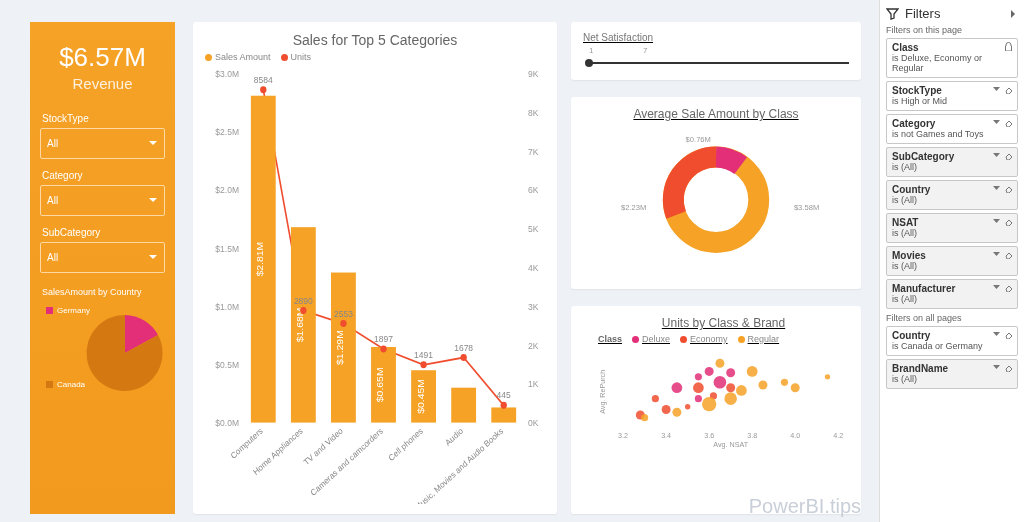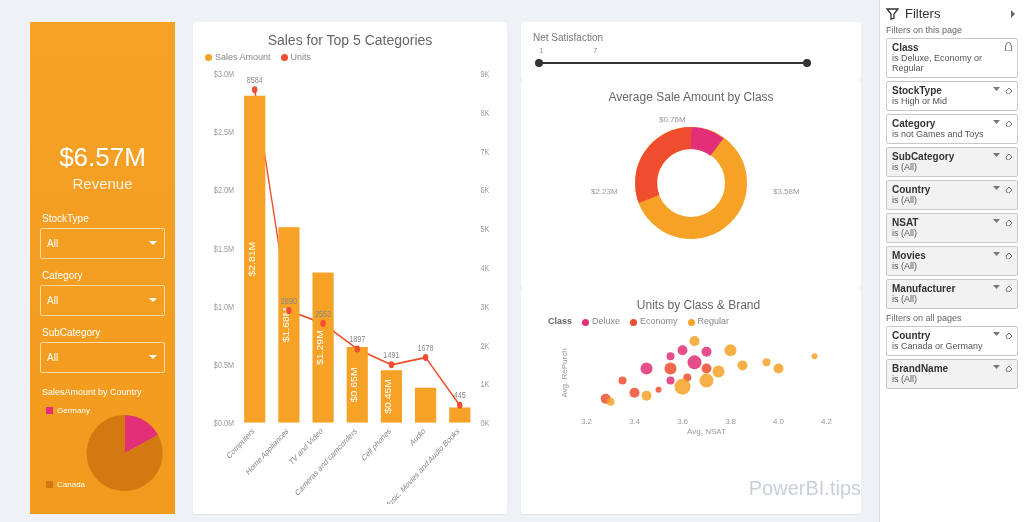--- a/index.html
+++ b/index.html
@@ -1,46 +1,46 @@
 <!DOCTYPE html>
 <html><head>
 <meta charset="utf-8">
 <style>
 * { box-sizing: border-box; margin: 0; padding: 0; font-family: "Segoe UI", Arial, sans-serif; }
 body { width: 1024px; height: 522px; background: #eef1f6; display: flex; overflow: hidden; }
 #main { flex: 1; padding: 22px 18px 8px 30px; display: flex; gap: 18px; position: relative; }
-#sidebar { width: 145px; background: linear-gradient(#f5a227,#f29a1d); border-radius: 0; color: #fff; padding: 14px 10px 8px; display: flex; flex-direction: column; font-size: 11px; justify-content: flex-end; }
+#sidebar { width: 145px; background: linear-gradient(#f5a227,#f29a1d); border-radius: 0; color: #fff; padding: 14px 10px 8px; display: flex; flex-direction: column; font-size: 11px; }
 #revenue-val { font-size: 26px; font-weight: 300; text-align: center; margin: 6px 0 0; }
 #revenue-lbl { text-align: center; font-size: 15px; font-weight: 300; opacity: .85; margin: 2px 0 18px; }
 .sb-label { font-size: 10px; margin: 3px 2px 4px; }
 .sb-select { border: 1px solid #ffd9a4; border-radius: 2px; height: 31px; display: flex; align-items: center; justify-content: space-between; padding: 0 6px; margin-bottom: 8px; font-size: 10px; }
 .sb-select svg { width: 10px; height: 10px; fill: #fff; }
 .sb-pie-title { font-size: 9px; margin: 6px 2px 4px; }
 #sb-pie { position: relative; height: 105px; }
 #center { flex: 1; display: flex; gap: 14px; }
 .card { background: #fff; border-radius: 3px; padding: 10px 12px; box-shadow: 0 1px 2px rgba(0,0,0,.06); }
 #bar-card { flex: 1.15; display: flex; flex-direction: column; }
 .card-title { text-align: center; color: #666; font-size: 14px; font-weight: 400; margin-bottom: 4px; }
 .legend { font-size: 9px; color: #888; display: flex; gap: 10px; }
 .ldot { display:inline-block; width:7px; height:7px; border-radius:50%; margin-right:3px; vertical-align:middle;}
 #bar-body { flex:1; position:relative; }
-#right-col { width: 340px; display:flex; flex-direction:column; gap:0; }
+#right-col { width: 290px; display:flex; flex-direction:column; gap:17px;text-decoration:underline; }
 #nsat-card{ height:58px; }
 #donut-card{ flex:1.1; }
 #scatter-card{ flex:1.2;padding-left:27px; }
 #filters { width:145px; background:#fff; border-left:1px solid #ddd; font-size:10px; color:#333; padding:6px 6px; }
 #filters-head{ display:flex; align-items:center; gap:6px; font-size:13px; }
 .f-section-lbl{ font-size:9px; color:#666; margin:4px 0 3px;}
 .f-card{ border:1px solid #c7c7c7; border-radius:2px; padding:3px 5px 4px; margin-bottom:3px; position:relative; background:#fff;}
 .f-card.shaded{ background:#f2f2f2;}
 .f-name{ font-weight:600; font-size:10px; }
 .f-val{ font-size:9px; color:#555;}
 .f-icons{ position:absolute; right:4px; top:3px; display:flex; gap:3px;}
 .f-icons svg{ width:9px; height:9px; fill:#777;}
-#watermark{ position:absolute; right:18px; bottom:22px; font-size:20px; color:#bfc6d0; font-weight:300;}
+#watermark{ position:absolute; right:18px; bottom:4px; font-size:20px; color:#bfc6d0; font-weight:300;}
 #watermark span{ color:#c9cfd8; font-weight:400;}
 .axis-t{ fill:#999; font-size:8px; }
 .cat-t{ fill:#888; font-size:7.5px; }
 </style>
 </head>
 <body>
 
 <div id="main">
 
   <div id="sidebar">

